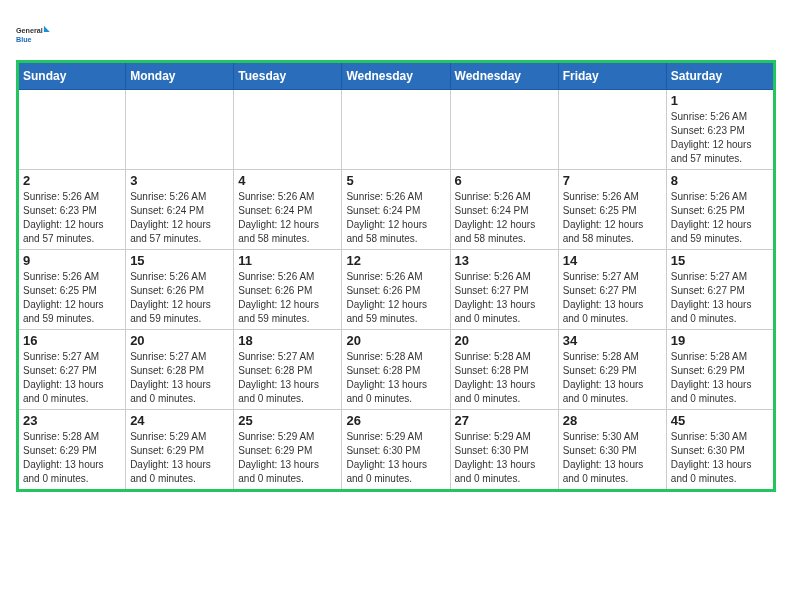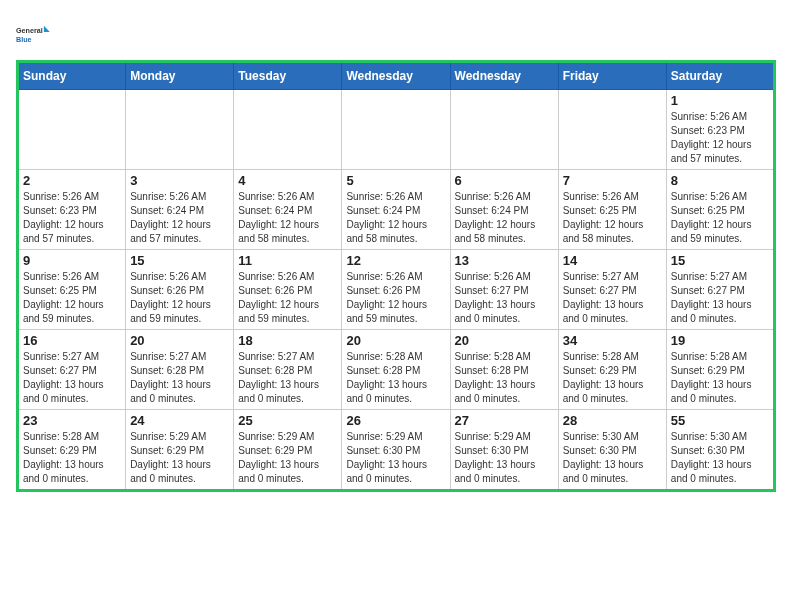--- a/index.html
+++ b/index.html
@@ -313,21 +313,21 @@
 and 0 minutes.</div>
         </td>
         <td>
           <span class="day-num">28</span>
           <div class="day-info">Sunrise: 5:30 AM
 Sunset: 6:30 PM
 Daylight: 13 hours
 and 0 minutes.</div>
         </td>
         <td>
-          <span class="day-num">55</span>
+          <span class="day-num">45</span>
           <div class="day-info">Sunrise: 5:30 AM
 Sunset: 6:30 PM
 Daylight: 13 hours
 and 0 minutes.</div>
         </td>
       </tr>
     </tbody>
 </table>
 
 </body></html>

